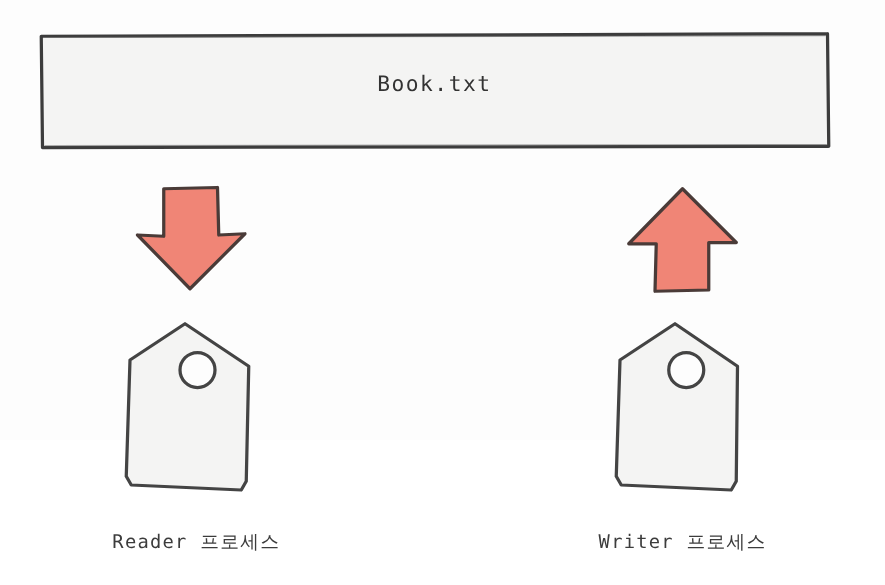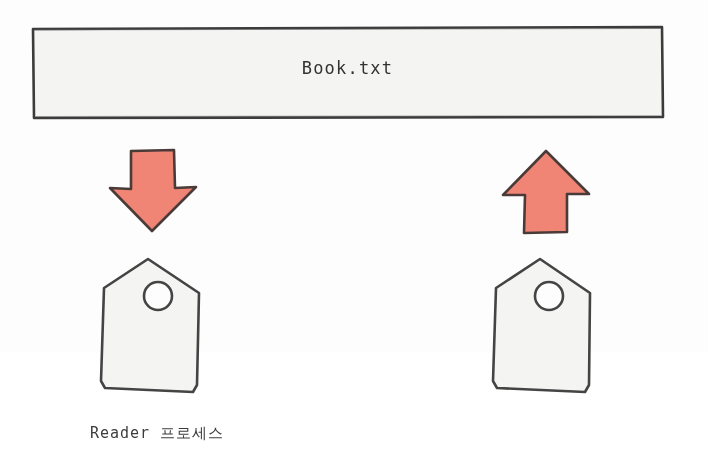--- a/index.html
+++ b/index.html
@@ -122,15 +122,16 @@
       <circle cx="549" cy="296" r="14" fill="#fdfdfd" stroke="#444444" stroke-width="2.6"></circle>
     </g>
 
   </svg>
 
   <div class="label-layer">
     <div class="txt file-label">Book.txt</div>
 
     <div class="txt proc-label left">Reader 프로세스</div>
 
+    <div class="txt proc-label right">Writer 프로세스</div>
   </div>
 
 </div>
 
 </body></html>

